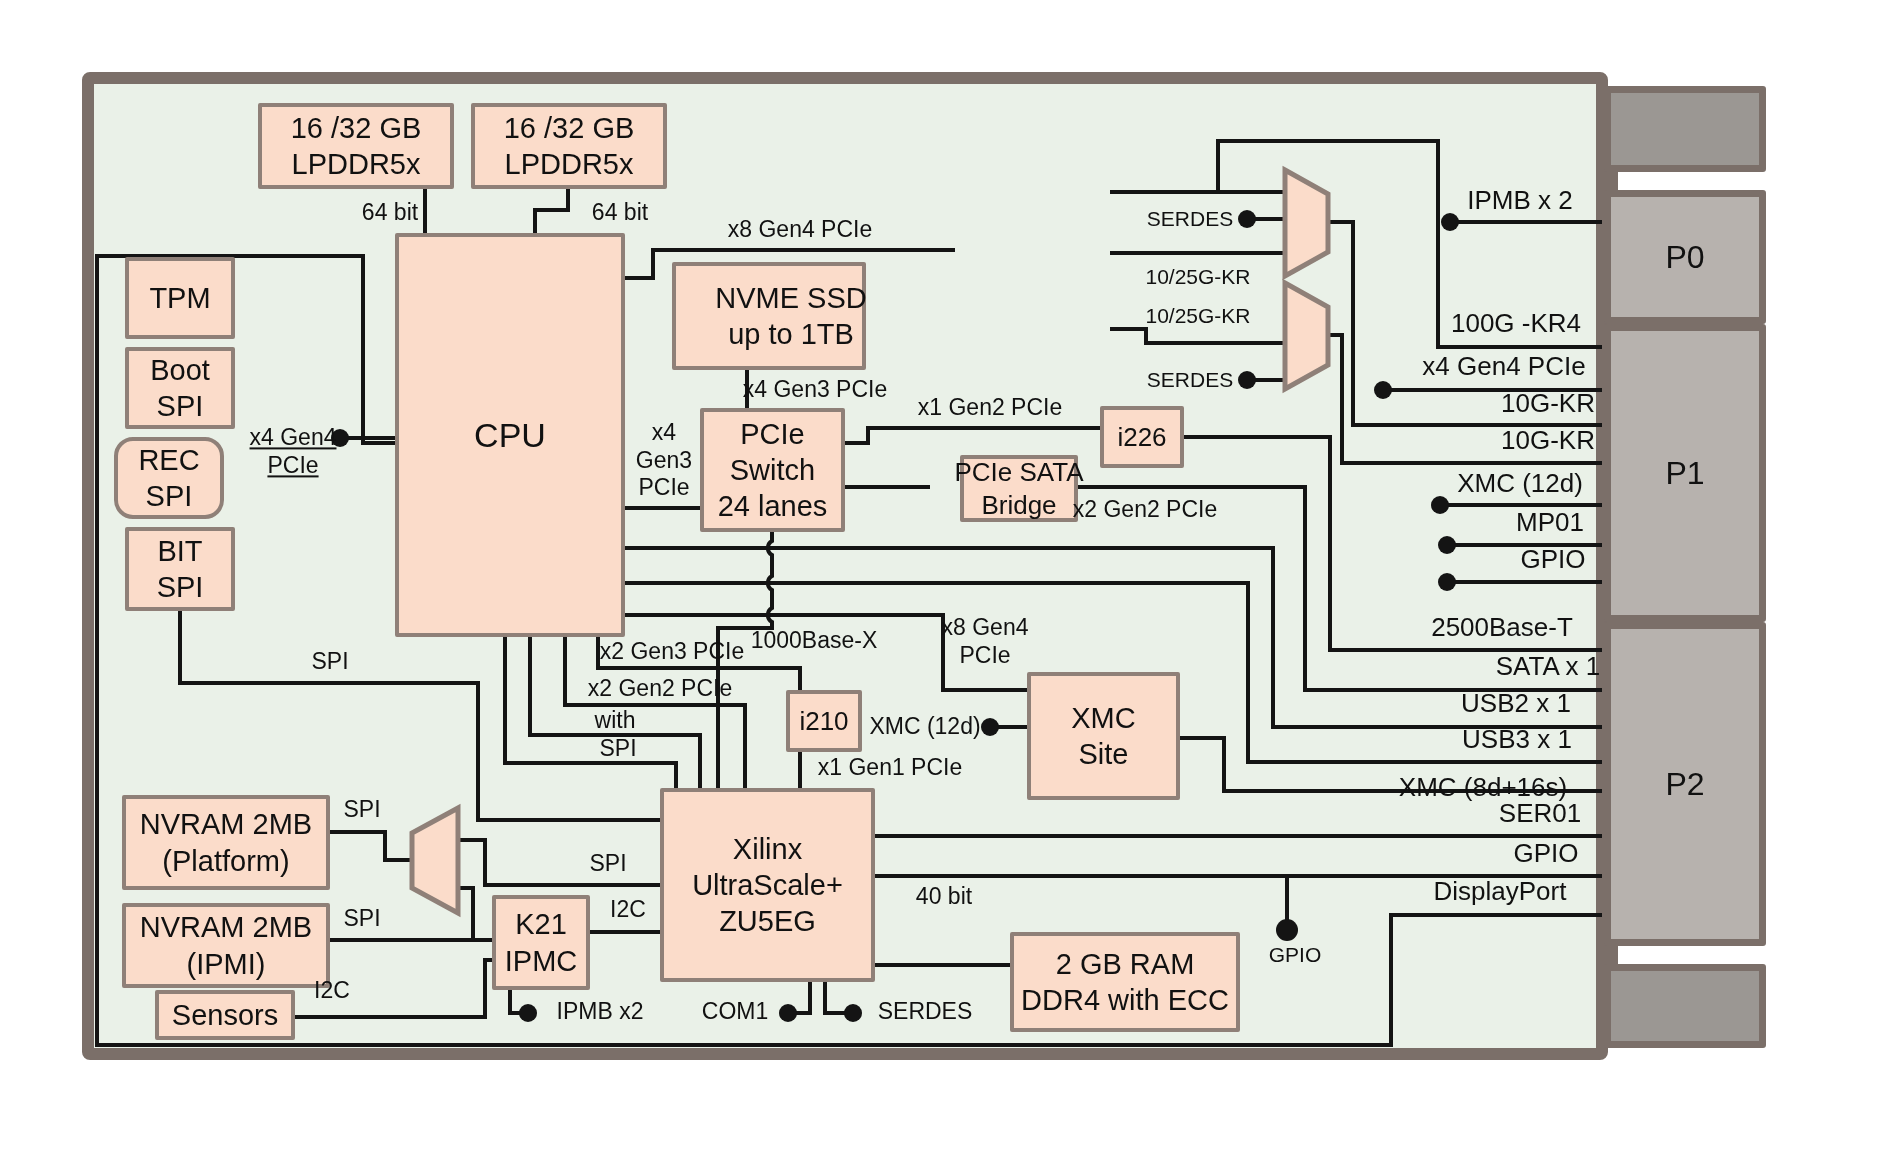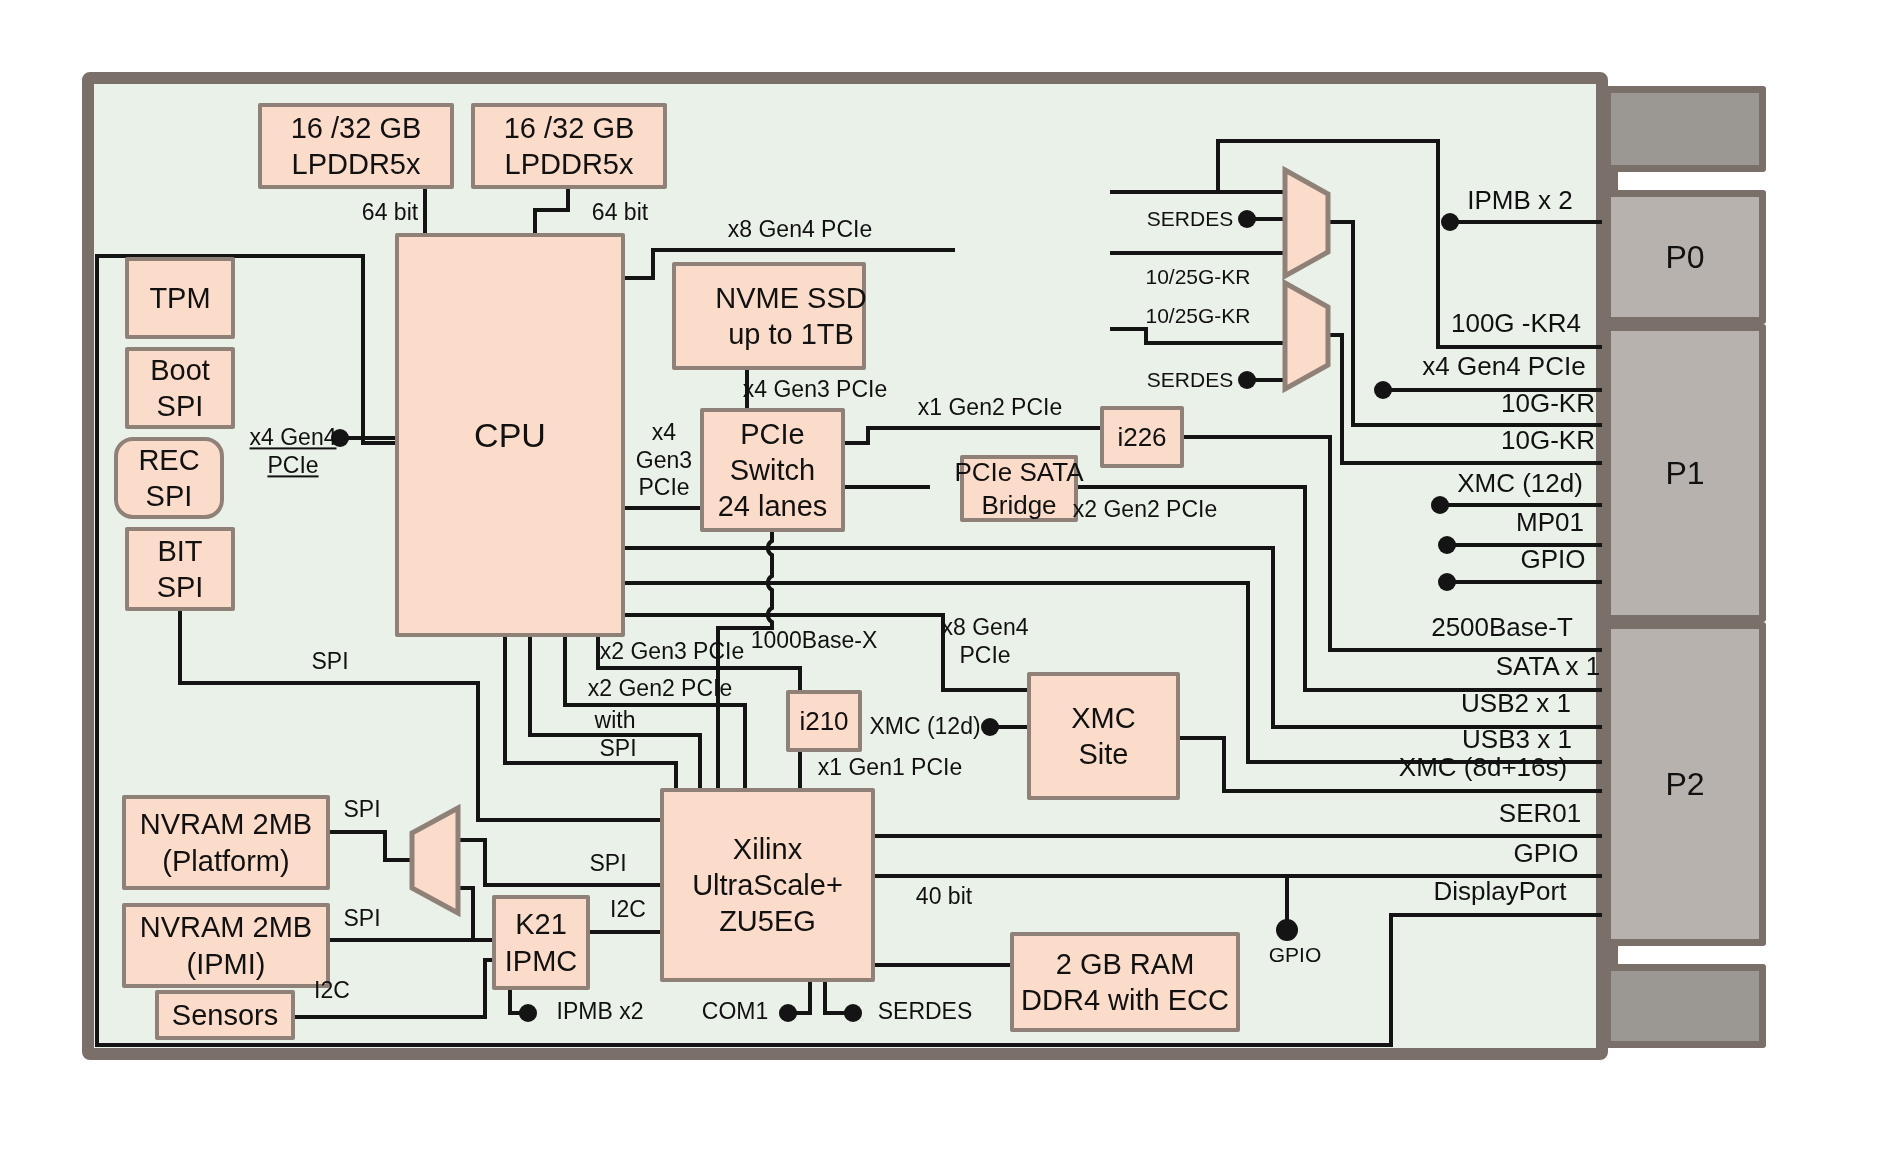--- a/index.html
+++ b/index.html
@@ -195,18 +195,18 @@
   <div class="lbl rail" style="left:1504px;top:367px;">x4 Gen4 PCIe</div>
   <div class="lbl rail" style="left:1548px;top:404px;">10G-KR</div>
   <div class="lbl rail" style="left:1548px;top:441px;">10G-KR</div>
   <div class="lbl rail" style="left:1520px;top:484px;">XMC (12d)</div>
   <div class="lbl rail" style="left:1550px;top:523px;">MP01</div>
   <div class="lbl rail" style="left:1553px;top:560px;">GPIO</div>
   <div class="lbl rail" style="left:1502px;top:628px;">2500Base-T</div>
   <div class="lbl rail" style="left:1516px;top:667px;margin-left:32px;">SATA x 1</div>
   <div class="lbl rail" style="left:1516px;top:704px;">USB2 x 1</div>
   <div class="lbl rail" style="left:1517px;top:740px;">USB3 x 1</div>
-  <div class="lbl rail" style="left:1483px;top:768px;text-align:right;">XMC (8d+16s)</div>
+  <div class="lbl rail" style="left:1483px;top:788px;text-align:right;">XMC (8d+16s)</div>
   <div class="lbl rail" style="left:1540px;top:814px;">SER01</div>
   <div class="lbl rail" style="left:1546px;top:854px;">GPIO</div>
   <div class="lbl rail" style="left:1500px;top:892px;">DisplayPort</div>
 
 </div>
 
 </body></html>

